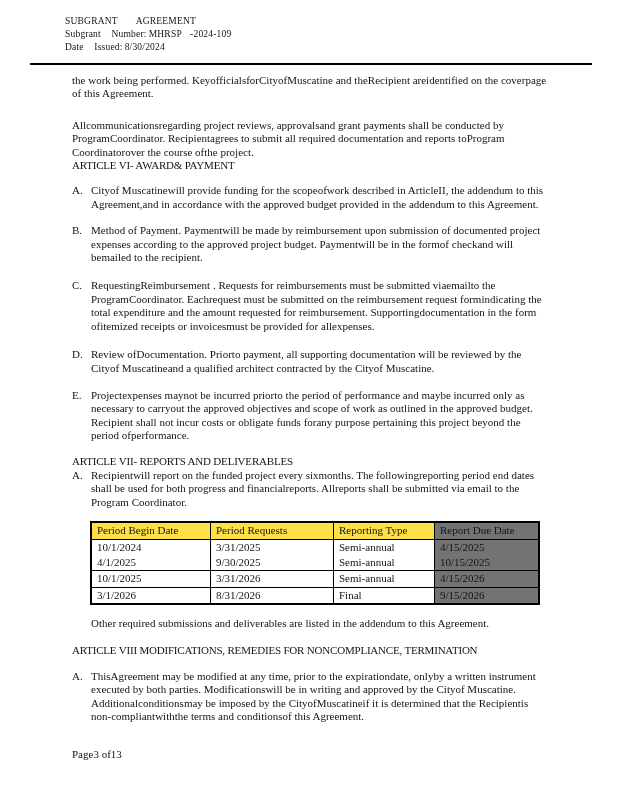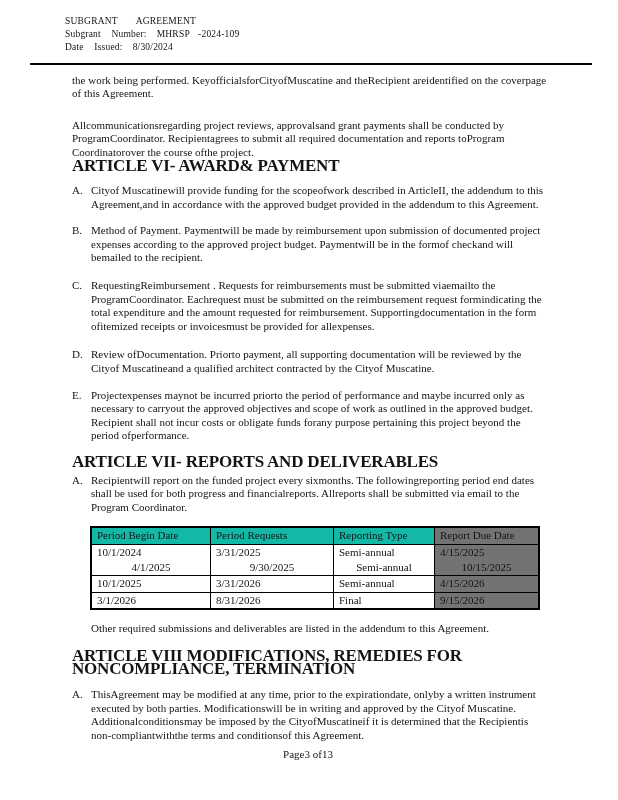--- a/index.html
+++ b/index.html
@@ -5,55 +5,55 @@
   html,body { margin:0; padding:0; background:#ffffff; }
   .page {
     position:relative; width:618px; height:800px; background:#ffffff;
     font-family:"Liberation Serif","DejaVu Serif",serif;
     color:#141414; overflow:hidden;
   }
   
   .doc-header { position:absolute; left:65px; top:15px; font-size:9.5px; line-height:13px; letter-spacing:0.2px; }
   .doc-header .row { white-space:nowrap; }
   .hdr-title { word-spacing:16px; }
-  .hdr-label { margin-right:10px; word-spacing:8px; }
+  .hdr-label { margin-right:2px; word-spacing:8px; }
   .hdr-value { word-spacing:6px; }
   .header-rule { position:absolute; left:30px; top:63px; width:562px; height:2px; background:#000; }
   
   .content { position:absolute; left:72px; top:74px; width:477px; font-size:11px; line-height:13.4px; }
   .para { margin:0; }
   .m-p1 { margin-bottom:18px; }
   .m-p2 { }
-  .heading { letter-spacing:-0.2px; margin:0; font-size:17px; font-weight:bold; }
+  .heading { letter-spacing:-0.2px; margin:0; font-size:11px; font-weight:normal; }
   .m-h1 { margin-bottom:12px; }
-  .m-h2 { margin-bottom:6px; }
+  .m-h2 { margin-bottom:1px; }
   .m-h3 { margin-bottom:13px; }
   .li { display:flex; margin:0; }
   .li-label { width:19px; flex-shrink:0; }
   .li-text { flex:1; }
   .m-a { margin-bottom:13px; }
   .m-b { margin-bottom:15px; }
   .m-c { margin-bottom:15px; }
   .m-d { margin-bottom:14px; }
   .m-e { margin-bottom:12px; }
   .m-a2 { margin-bottom:12px; }
   
   .rpt-table { border-collapse:collapse; border:2px solid #000; margin-left:18px; margin-bottom:12px; font-size:11px; }
   .rpt-table th, .rpt-table td {
     border:1px solid #000; font-weight:normal; text-align:left;
     padding:1px 5px 1px 5px; height:13px; white-space:nowrap;
   }
-  .rpt-table th { background:#14b8a6; }
+  .rpt-table th { background:#fde047; }
   .col-begin { width:108px; } .col-end { width:112px; } .col-type { width:90px; } .col-due { width:93px; }
   .rpt-table .shaded { background:#737373; }
   .rpt-table tr.no-bb td { border-bottom:none; }
-  .rpt-table tr.no-bt td { border-top:none;text-align:center; }
+  .rpt-table tr.no-bt td { border-top:none; }
   .note { margin:0 0 13px 19px; }
   
-  .page-number { position:absolute; left:72px; top:748px; width:472px; text-align:center; font-size:11px; }
+  .page-number { position:absolute; left:72px; top:748px; width:472px; text-align:left; font-size:11px; }
 </style>
 </head>
 <body>
 
 <div class="page">
 
   <div class="doc-header">
     <div class="row hdr-title">SUBGRANT AGREEMENT</div>
     <div class="row">
       <span class="hdr-label">Subgrant Number:</span><span class="hdr-value">MHRSP -2024-109</span>

